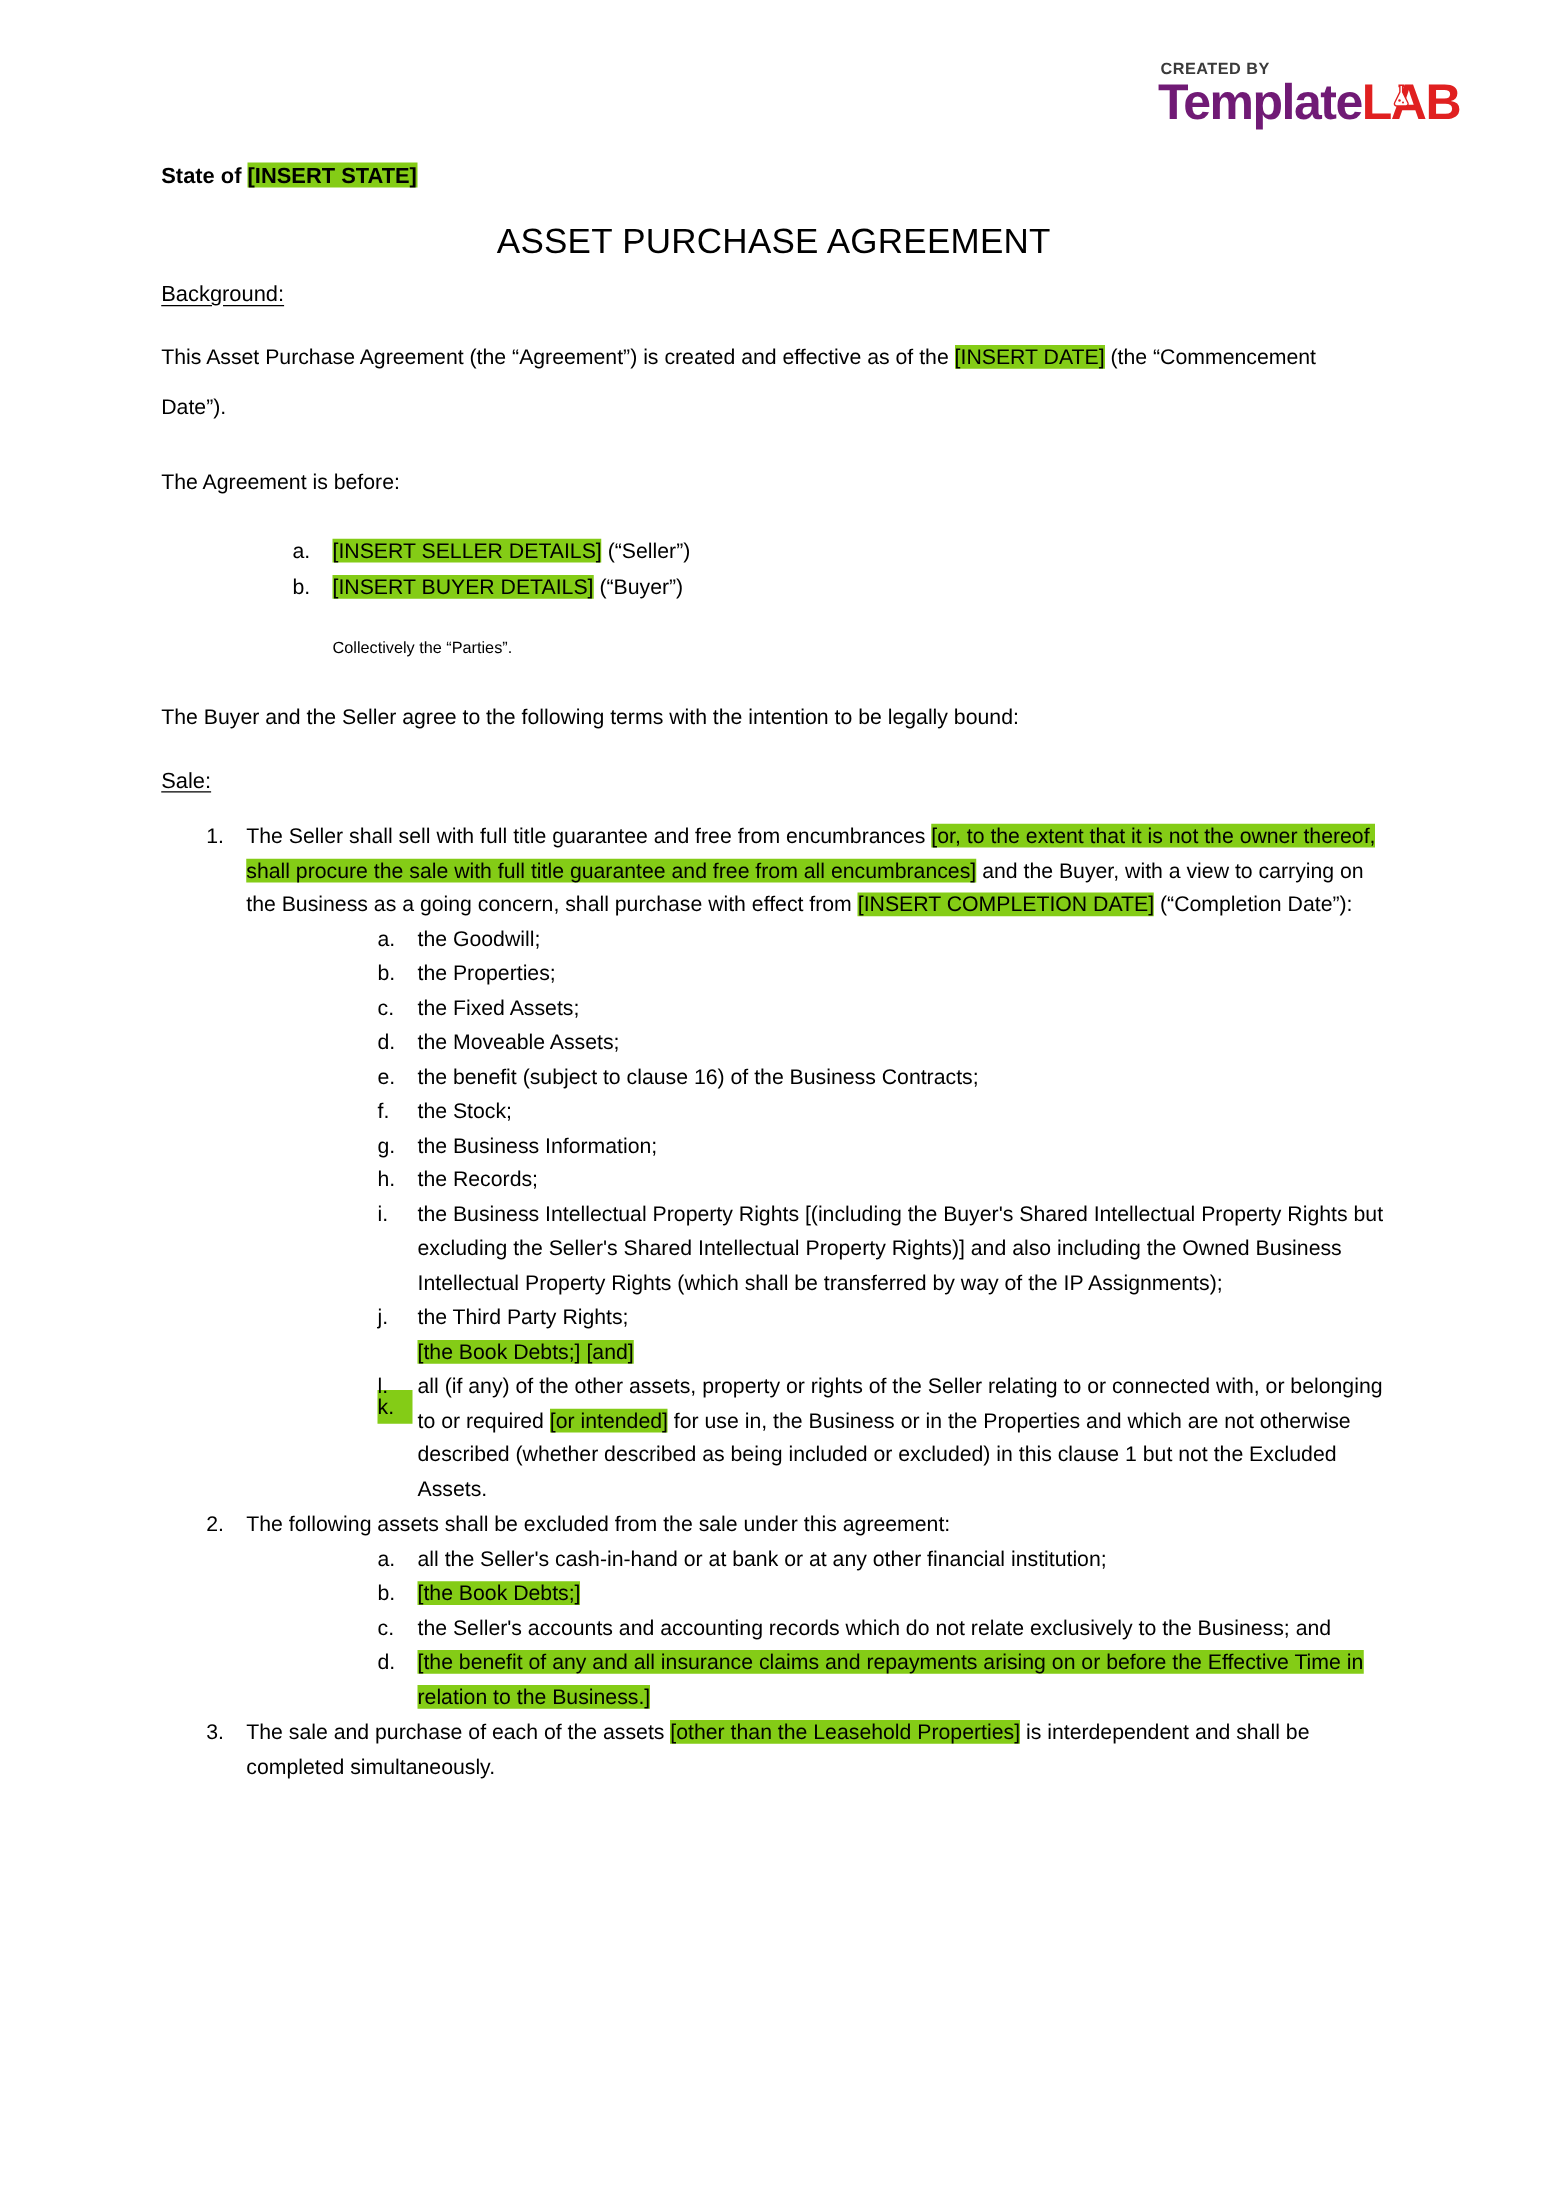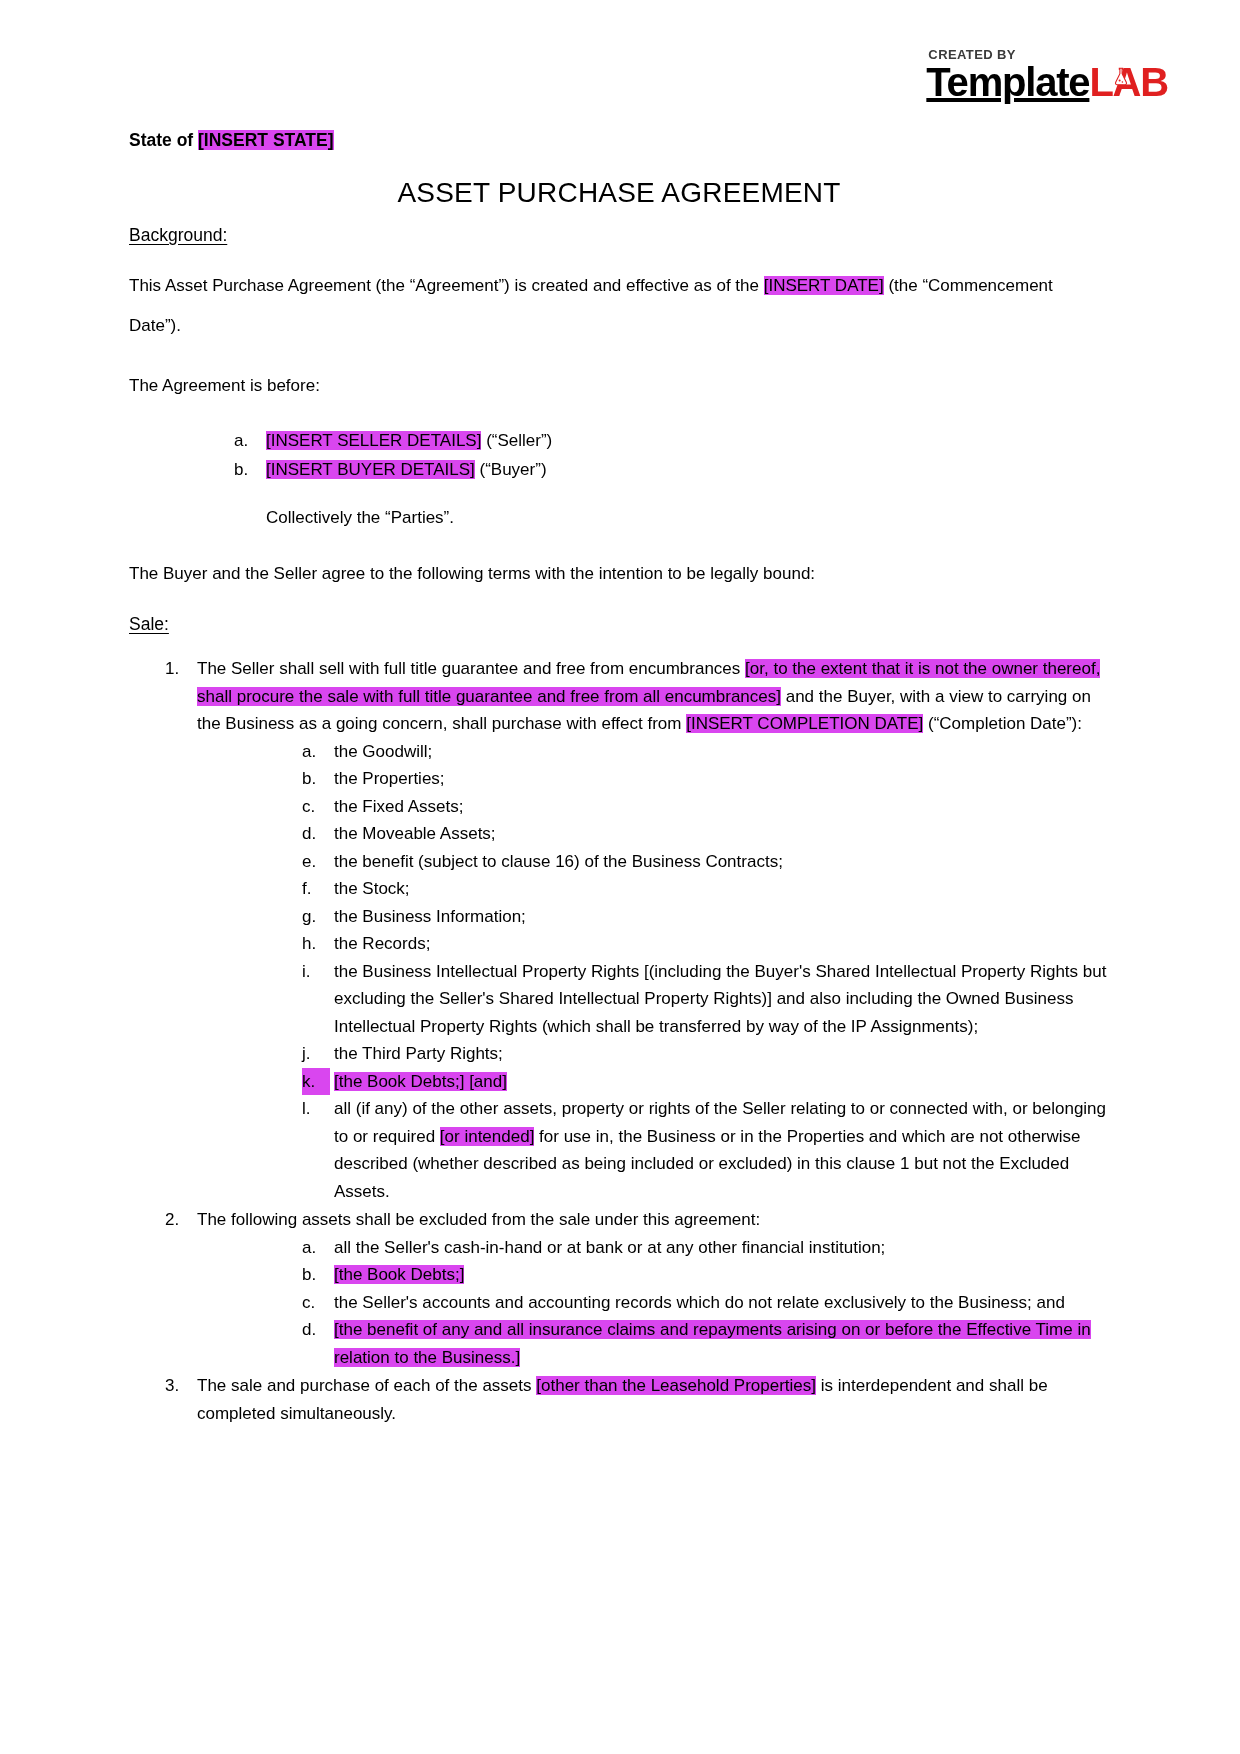--- a/index.html
+++ b/index.html
@@ -18,21 +18,21 @@
     text-align:right; line-height:1;
   }
   .logo-created {
     font-size:13px; font-weight:bold; letter-spacing:0.4px;
     color:#3b3b3b; text-align:left; margin-left:2px; margin-bottom:1px;
   }
   .logo-main {
     font-size:40px; font-weight:bold; letter-spacing:-1.2px;
     white-space:nowrap;
   }
-  .logo-tmpl { color:#000000;text-decoration:underline; }
+  .logo-tmpl { color:#701a75; }
   .logo-lab  { color:#e02020; position:relative; }
   .flask {
     position:absolute; left:24px; top:7px; width:16px; height:20px;
   }
 
   
   .content {
     position:absolute; left:129px; top:130px; width:980px;
   }
   .state-line {
@@ -67,23 +67,23 @@
   ol.lvl-alpha > li > .mk {
     position:absolute; left:105px; top:0; width:28px; text-align:left;
   }
   
   ol.parties { margin:0 0 20px 0; padding:0; list-style:none; }
   ol.parties > li {
     position:relative; padding-left:137px; font-size:17px; line-height:29px;
   }
   ol.parties > li > .mk { position:absolute; left:105px; top:0; }
 
-  .indent-para { font-size:17px; line-height:28px; margin:12px 0 22px 137px; }
+  .indent-para { font-size:13px; line-height:28px; margin:12px 0 22px 137px; }
 
-  .hl { background:#d946ef; }
+  .hl { background:#84cc16;margin-top:44px; }
 </style>
 </head>
 <body>
 
 <div class="page">
 
   <div class="logo">
     <div class="logo-created">CREATED BY</div>
     <div class="logo-main">
       <span class="logo-tmpl">Template</span><span class="logo-lab"><span>LAB</span><svg class="flask" viewBox="0 0 16 20">

